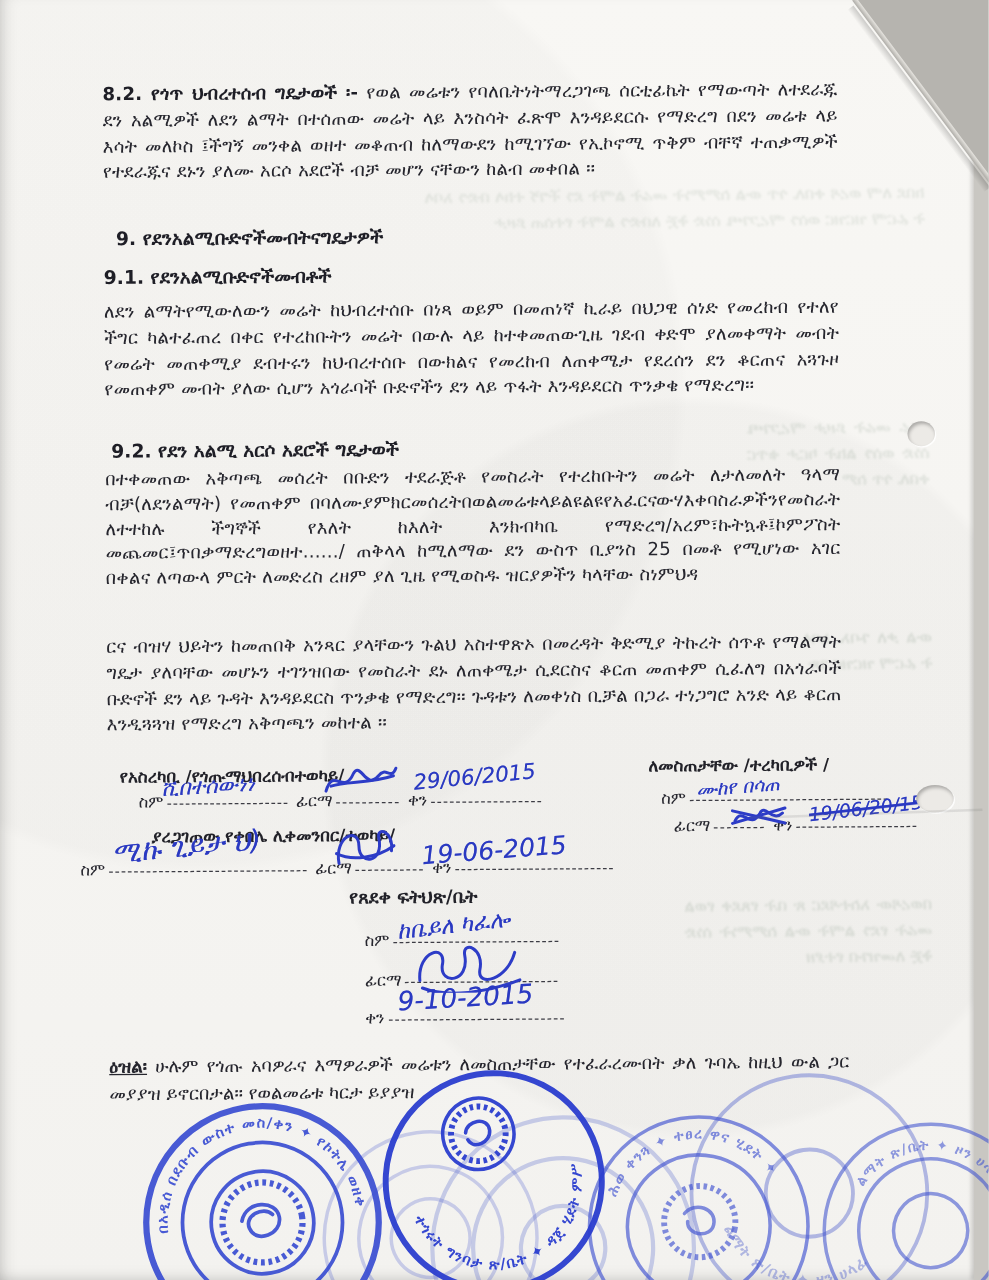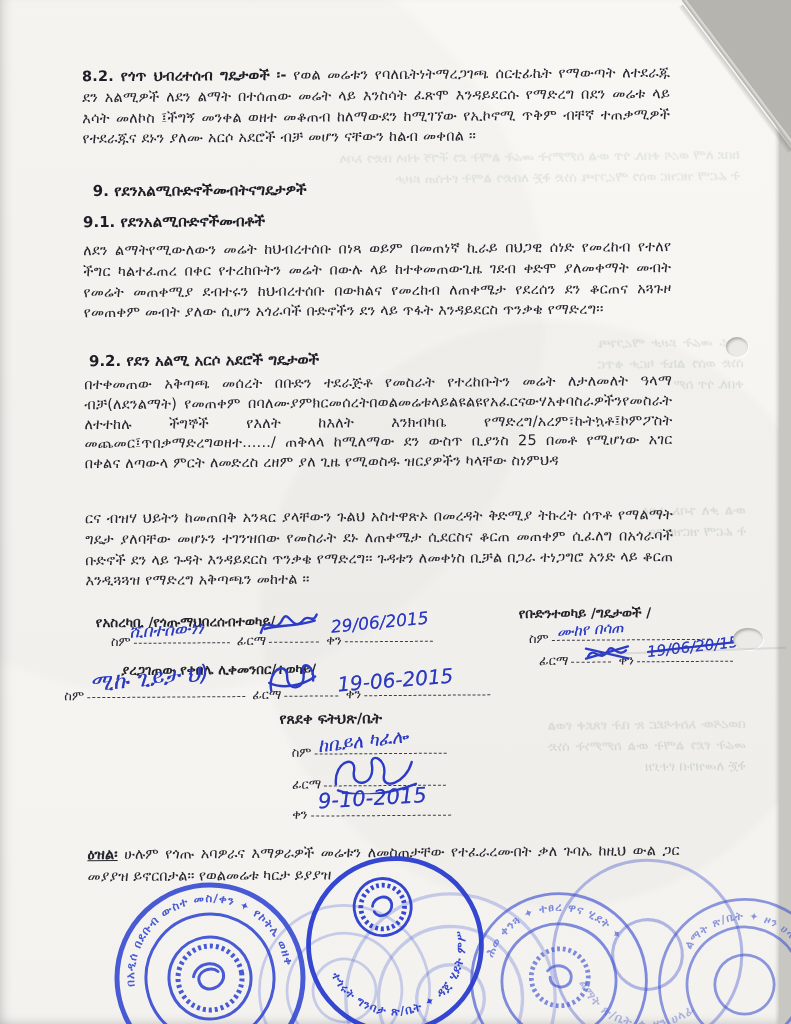--- a/index.html
+++ b/index.html
@@ -80,21 +80,21 @@
       <span>ፊርማ</span><span class="dt" style="width:50px"></span>
       <span>ቀን</span><span class="dt" style="width:88px"></span>
     </div>
     <span class="pen" style="left:128px;top:618px;font-size:17px;transform:rotate(-3deg)">ሺበተሰውነነ</span>
     <svg class="scrib" style="left:256px;top:606px" width="62" height="34" viewBox="0 0 62 34">
       <path d="M4,26 C10,6 18,30 26,12 C32,2 36,26 46,14 C52,6 56,18 60,8"></path>
       <path d="M8,22 C20,18 40,20 58,14"></path>
     </svg>
     <span class="pen" style="left:330px;top:612px;font-size:17px;transform:rotate(-5deg)">29/06/2015</span>
 
-    <div class="lbl" style="left:518px;top:606px">የቡድንተወካይ /ግዴታወች /</div>
+    <div class="lbl" style="left:518px;top:606px">ለመስጠታቸው /ተረካቢዎች /</div>
     <div class="row" style="left:528px;top:632px">
       <span>ስም</span><span class="dt" style="width:158px"></span>
     </div>
     <span class="pen" style="left:556px;top:622px;font-size:15px;transform:rotate(-4deg)">ሙከየ በሳጠ</span>
     <div class="row" style="left:538px;top:654px">
       <span>ፊርማ</span><span class="dt" style="width:40px"></span>
       <span>ቀን</span><span class="dt" style="width:96px"></span>
     </div>
     <svg class="scrib" style="left:583px;top:642px" width="46" height="26" viewBox="0 0 46 26">
       <path d="M4,16 C10,4 16,24 24,10 C28,2 34,18 42,10"></path>

